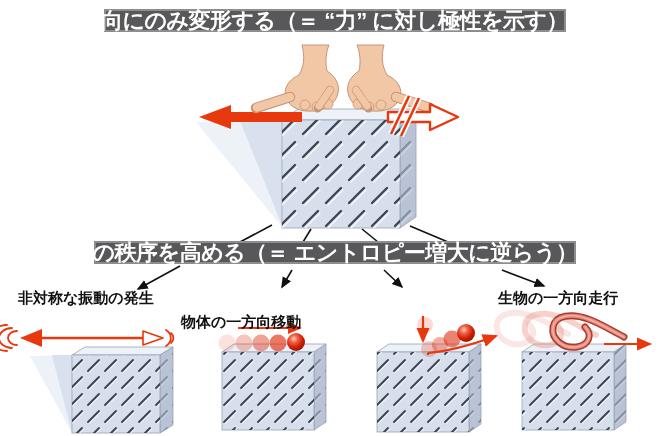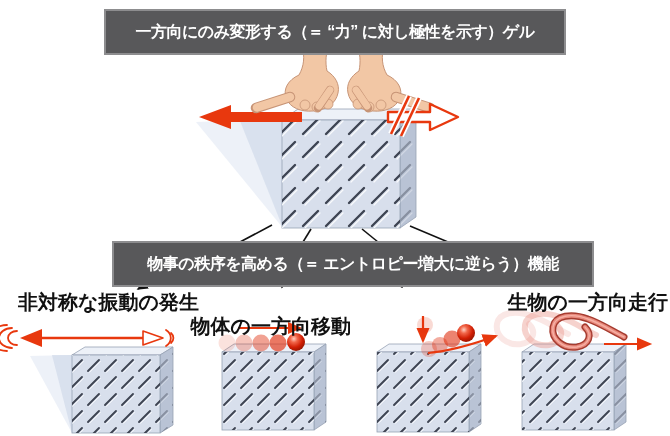--- a/index.html
+++ b/index.html
@@ -15,30 +15,30 @@
     --skin:#f2c7a5;
     --skin-shade:#c79476;
   }
   html,body{margin:0;padding:0;background:#fff;}
   #stage{
     position:relative;width:670px;height:436px;background:#ffffff;
     overflow:hidden;font-family:"Liberation Sans","DejaVu Sans",sans-serif;
   }
   #diagram-svg{position:absolute;left:0;top:0;}
   .banner{
-    position:absolute;height:46px;display:flex;align-items:center;justify-content:center;
+    position:absolute;height:23px;display:flex;align-items:center;justify-content:center;
     background:var(--banner-bg);color:var(--banner-text);
     border:2px solid var(--banner-border);box-sizing:border-box;
-    font-size:16px;font-weight:700;letter-spacing:-0.5px;white-space:nowrap;
+    font-size:22px;font-weight:700;letter-spacing:-0.5px;white-space:nowrap;
   }
   #banner-top{left:104px;top:9px;width:462px;}
-  #banner-middle{left:112px;top:241px;width:482px;}
+  #banner-middle{left:94px;top:241px;width:482px;}
   .fig-label{
-    position:absolute;top:289px;height:20px;width:170px;text-align:right;
-    color:var(--label-text);font-size:20px;font-weight:700;white-space:nowrap;
+    position:absolute;top:289px;height:20px;width:170px;text-align:left;
+    color:var(--label-text);font-size:15px;font-weight:700;white-space:nowrap;
   }
   #fig-label-0{left:18px;}
   #fig-label-1{left:181px;margin-top:24px;}
   #fig-label-2{left:342px;}
   #fig-label-3{left:498px;}
   
   .fill-accent{fill:var(--accent-red);}
   .stroke-accent{stroke:var(--accent-red);}
   .fill-skin{fill:var(--skin);}
   .stroke-skin{stroke:var(--skin);}

